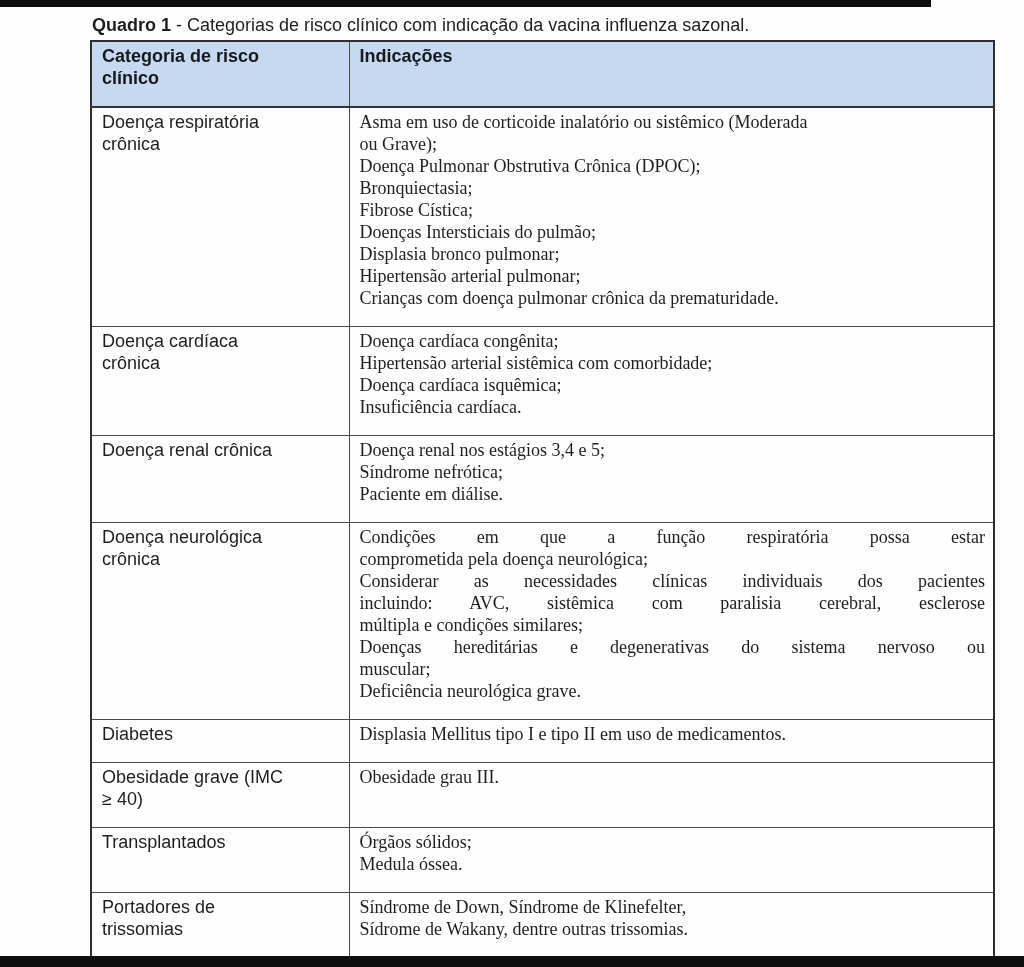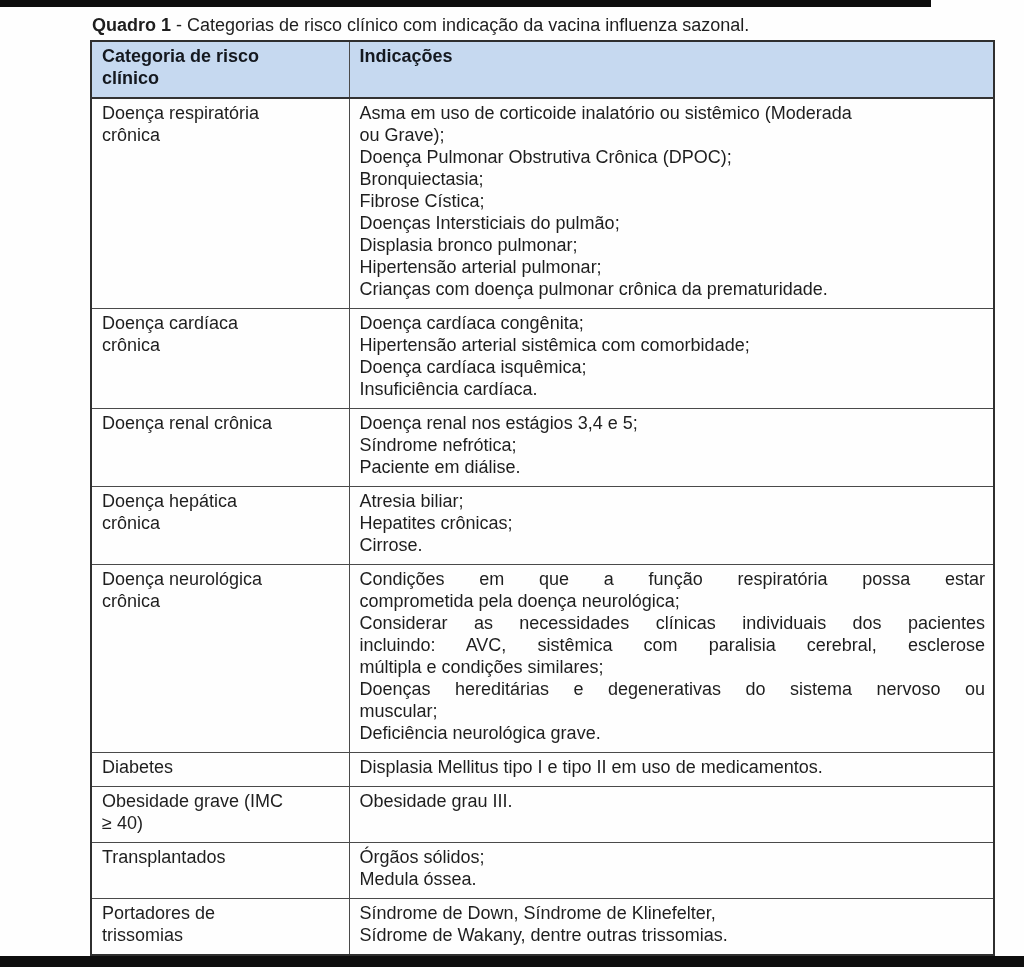--- a/index.html
+++ b/index.html
@@ -57,34 +57,35 @@
     border: 2px solid #2f2f2f;
     font-size: 18px;
     line-height: 22px;
   }
   col.c1 { width: 258px; }
   col.c2 { width: 645px; }
   th, td {
     border: 1.5px solid #4a4a4a;
     vertical-align: top;
     text-align: left;
-    padding: 3px 8px 8px 10px;
+    padding: 3px 8px 17px 10px;
     margin-left: 32px;
   }
   thead th {
     font-weight: bold;
     white-space: pre-line;
     border-bottom: 2px solid #333333;
     color: #14181f;
   }
   td.cat {
     white-space: pre-line;
   }
   td.ind .cell-line {
     min-height: 22px;
+    font-family: Liberation Serif, serif;
   }
   td.ind .cell-line.jline {
     text-align: justify;
     text-align-last: justify;
   }
   .fonte {
     position: absolute;
     left: 158px;
     top: 964px;
     font-size: 17px;
@@ -139,29 +140,20 @@
       </tr>
       <tr>
         <td class="cat">Doença renal crônica</td>
         <td class="ind">
             <div class="cell-line">Doença renal nos estágios 3,4 e 5;</div>
             <div class="cell-line">Síndrome nefrótica;</div>
             <div class="cell-line">Paciente em diálise.</div>
           </td>
       </tr>
       <tr>
-        <td class="cat">Doença hepática
-crônica</td>
-        <td class="ind">
-            <div class="cell-line">Atresia biliar;</div>
-            <div class="cell-line">Hepatites crônicas;</div>
-            <div class="cell-line">Cirrose.</div>
-          </td>
-      </tr>
-      <tr>
         <td class="cat">Doença neurológica
 crônica</td>
         <td class="ind">
             <div class="cell-line jline">Condições em que a função respiratória possa estar</div>
             <div class="cell-line">comprometida pela doença neurológica;</div>
             <div class="cell-line jline">Considerar as necessidades clínicas individuais dos pacientes</div>
             <div class="cell-line jline">incluindo: AVC, sistêmica com paralisia cerebral, esclerose</div>
             <div class="cell-line">múltipla e condições similares;</div>
             <div class="cell-line jline">Doenças hereditárias e degenerativas do sistema nervoso ou</div>
             <div class="cell-line">muscular;</div>

